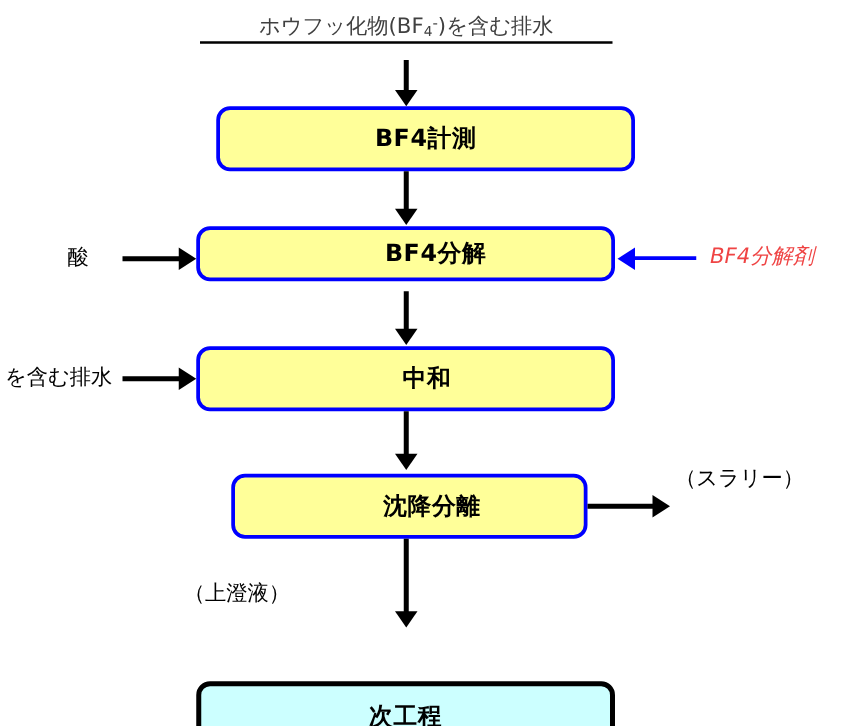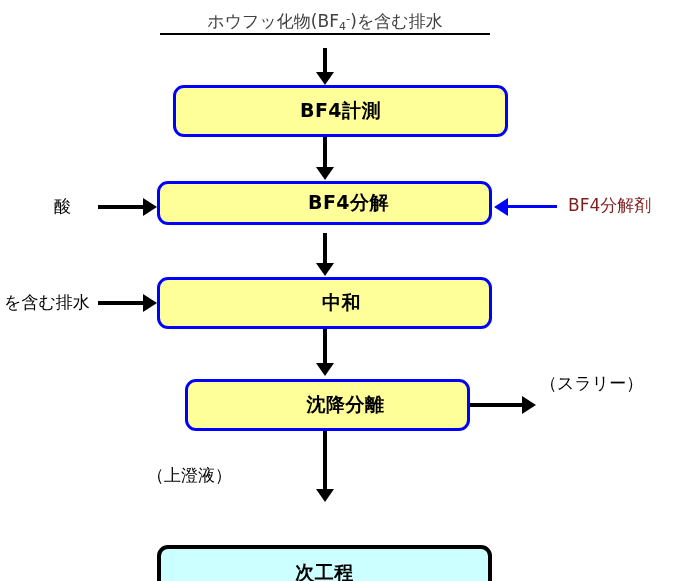--- a/index.html
+++ b/index.html
@@ -112,21 +112,22 @@
 
   
   .side-label {
     position: absolute;
     font-size: 17px;
     color: #000000;
     white-space: nowrap;
     line-height: 1.1;
   }
   .side-label.blue {
-    color: #7f1d1d;
+    color: #ef4444;
+    font-style: italic;
   }
 </style>
 </head>
 <body>
 
 <div id="canvas">
 
   <div class="flow-title">
     <span>ホウフッ化物(BF</span><sub>4</sub><sup>-</sup><span>)を含む排水</span>
   </div>

